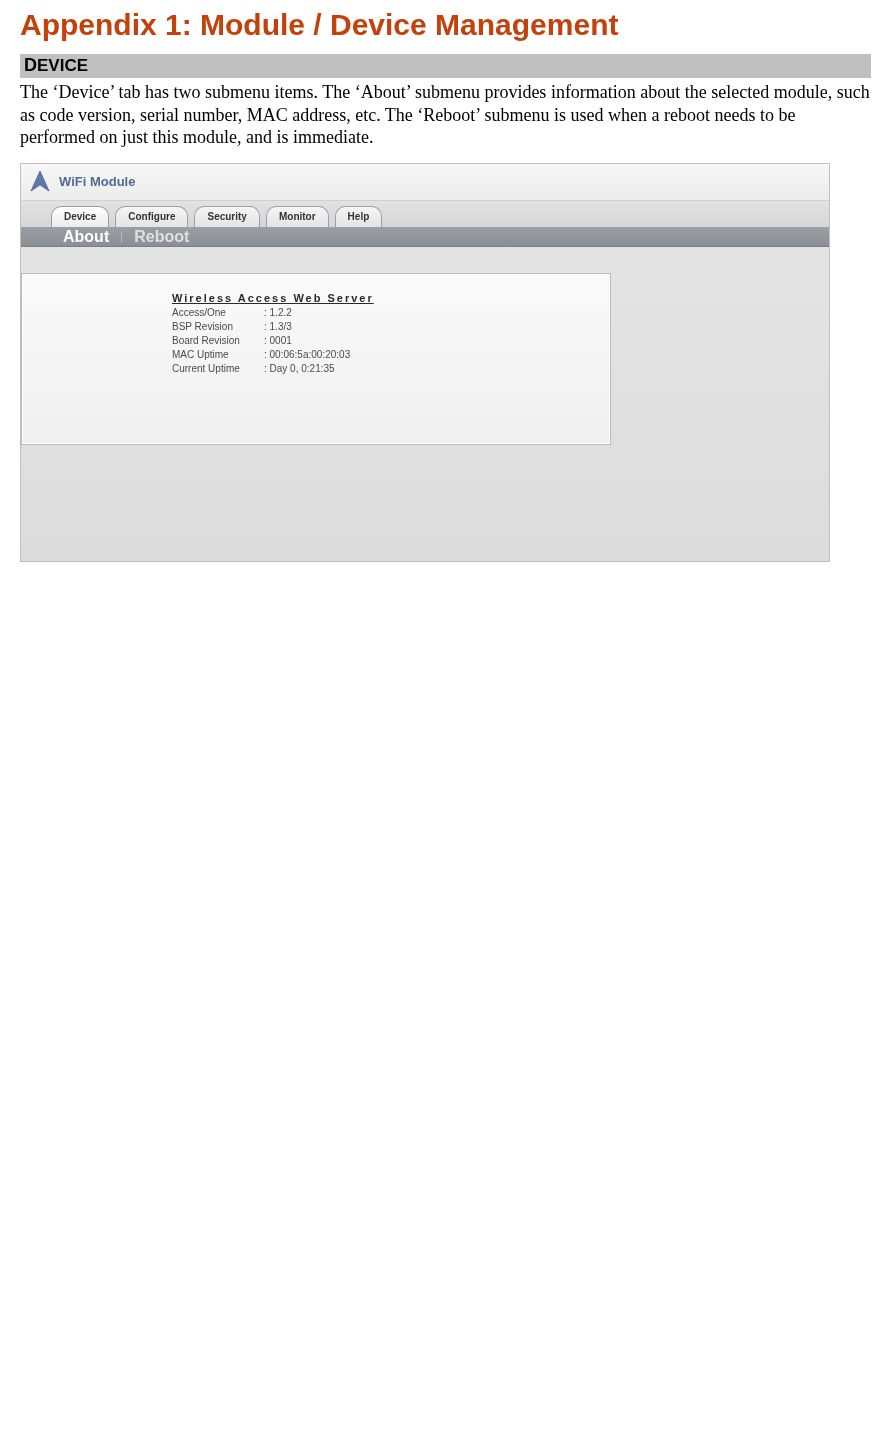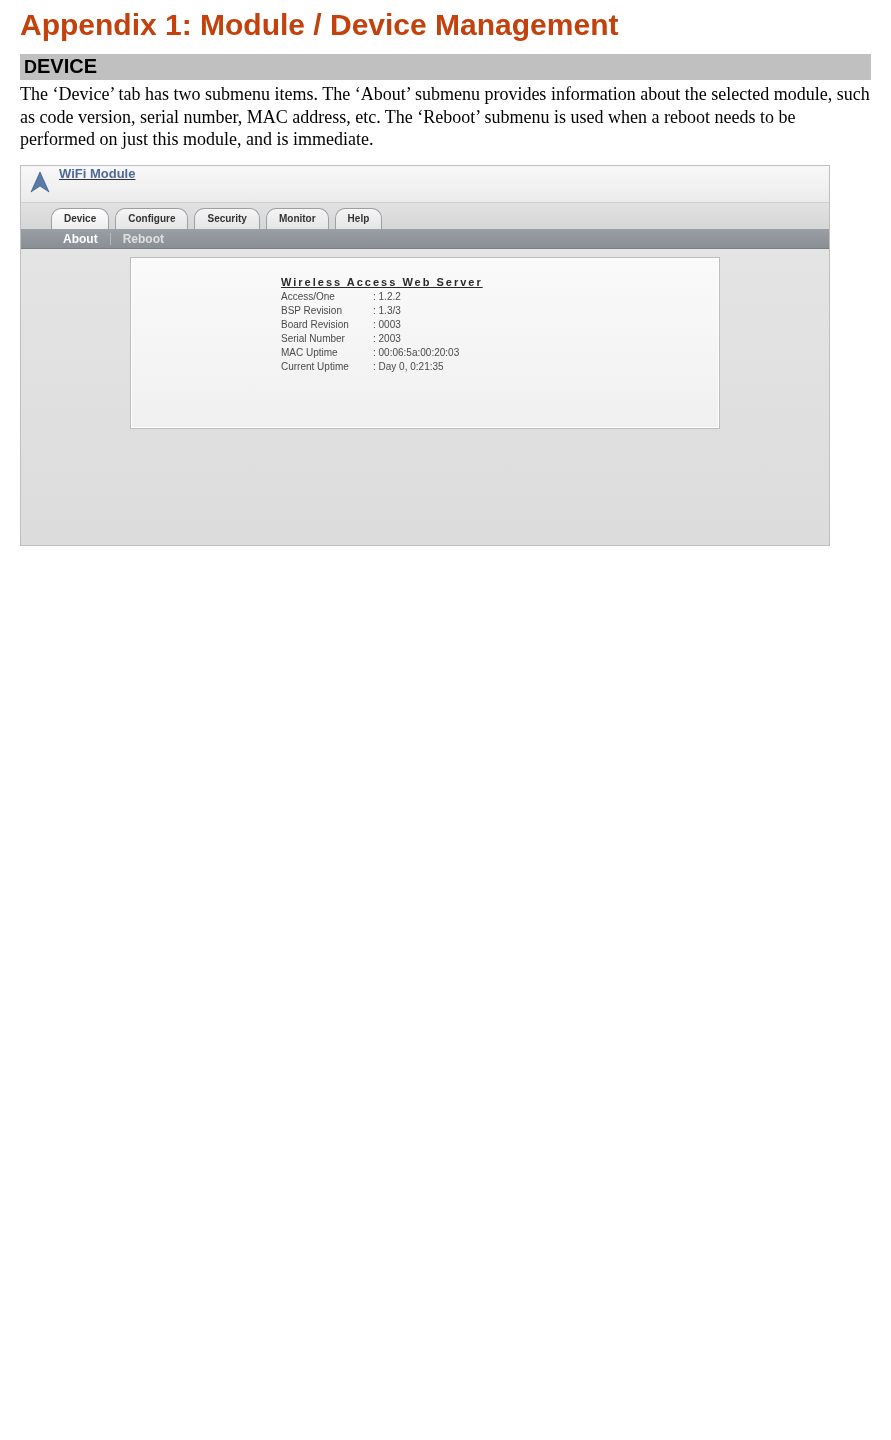--- a/index.html
+++ b/index.html
@@ -31,45 +31,44 @@
     margin: 0 0 12px 0;
   }
   .section-bar {
     background: #c0c0c0;
     font-family: Arial, Helvetica, sans-serif;
     font-size: 18px;
     font-weight: bold;
     padding: 1px 4px 2px 4px;
     margin-bottom: 3px;
   }
-  .section-bar .rest { font-size: 20px; }
+  .section-bar .rest { font-size: 17px; }
   .body-text {
     font-family: "Book Antiqua", Garamond, Georgia, serif;
     font-size: 18px;
     line-height: 1.25;
     margin: 0 0 14px 0;
   }
 
   
   .shot {
     width: 810px;
     border: 1px solid #bfbfbf;
     box-sizing: border-box;
     font-family: Verdana, Arial, sans-serif;
     font-size: 11px;
     color: #333;
     background: linear-gradient(#f2f2f2, #e8e8e8);
   }
   .titlebar {
     height: 36px;
     display: flex;
-    align-items: flex-start;
+    align-items: center;
     border-bottom: 1px solid #d0d0d0;
     background: linear-gradient(#f8f8f8, #ebebeb);
-    text-decoration: underline;
   }
   .logo {
     width: 26px; height: 26px; margin: 4px 6px;
     position: relative;
   }
   .logo svg { width:26px; height:26px; }
   .module-title {
     color: #4f6a99;
     font-size: 13px;
     font-weight: bold;
@@ -100,38 +99,38 @@
   .tab.active {
     background: linear-gradient(#ffffff,#ececec);
   }
   .subtabs-row {
     height: 18px;
     background: linear-gradient(#999ea4,#8a8f95);
     display: flex;
     align-items: center;
     padding-left: 30px;
     color: #fff;
-    font-size: 12px;
+    font-size: 16px;
     font-weight: bold;
     border-bottom: 1px solid #7a7f85;
   }
   .subtab {
     padding: 0 12px;
     cursor: pointer;
     color: #e0e0e0;
   }
   .subtab.active { color: #ffffff; }
   .divider {
     width:1px; height:12px; background:#cfcfcf; opacity:0.6;
   }
   .content-area {
     height: 288px;
     display: flex;
-    justify-content: center;
-    padding-top: 8px;
+    justify-content: flex-start;
+    padding-top: 26px;
     background: linear-gradient(#e4e4e4,#dcdcdc);
   }
   .info-panel {
     width: 590px;
     height: 172px;
     background: linear-gradient(#fafafa,#f0f0f0);
     border: 1px solid #bcbcbc;
     box-shadow: inset 0 0 0 1px #ffffff;
     padding: 18px 0 0 150px;
     box-sizing: border-box;
@@ -197,21 +196,20 @@
       <span class="subtab active">About</span>
       <span class="divider"></span>
       <span class="subtab">Reboot</span>
     </div>
 
     <div class="content-area">
       <div class="info-panel">
         <span class="panel-title">Wireless Access Web Server</span>
         <div class="info-row"><span class="info-label">Access/One</span>: <span>1.2.2</span></div>
         <div class="info-row"><span class="info-label">BSP Revision</span>: <span>1.3/3</span></div>
-        <div class="info-row"><span class="info-label">Board Revision</span>: <span>0003</span></div>
-        <div class="info-row"><span class="info-label">Serial Number</span>: <span>2003</span></div>
+        <div class="info-row"><span class="info-label">Board Revision</span>: <span>0001</span></div>
         <div class="info-row"><span class="info-label">MAC Uptime</span>: <span>00:06:5a:00:20:03</span></div>
         <div class="info-row"><span class="info-label">Current Uptime</span>: <span>Day 0, 0:21:35</span></div>
       </div>
     </div>
   </div>
 
 </div>
 
 </body></html>

